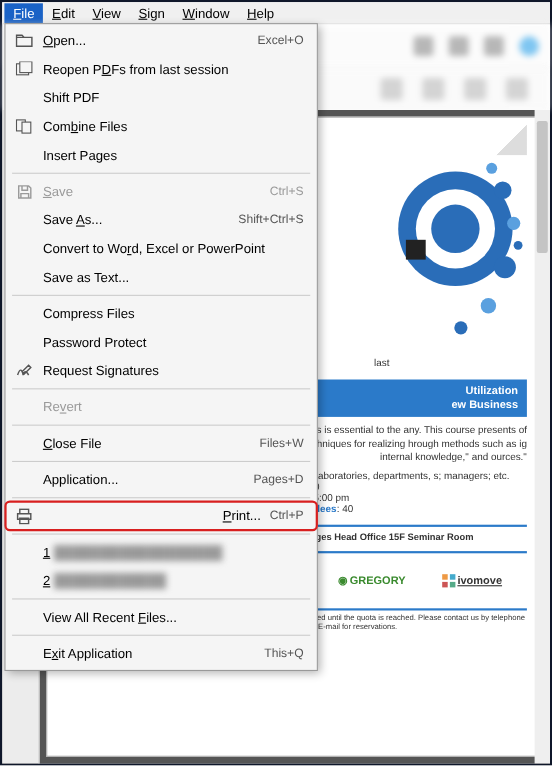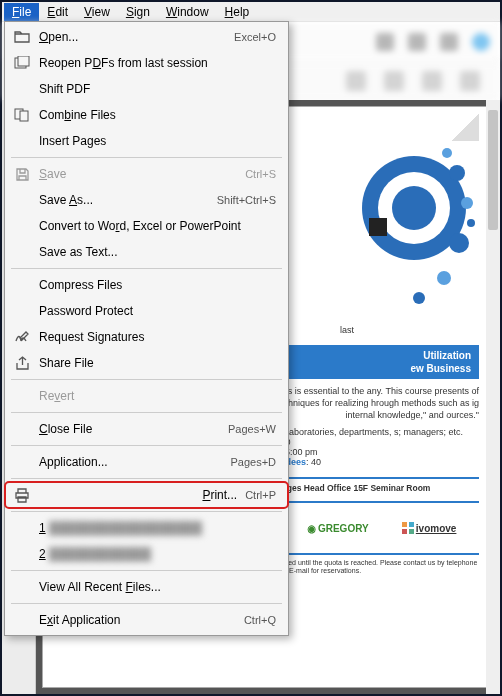--- a/index.html
+++ b/index.html
@@ -152,38 +152,30 @@
         <span class="lab">Password Protect</span>
     </div>
     <div class="mi">
       <span class="ic">
           <svg width="16" height="14" viewBox="0 0 16 14">
             <path fill="none" stroke="#555" stroke-width="1.3" d="M2 11c2-6 4-6 5 0 1-4 3-4 5 0 M12 2l2 2-6 6-2-2z"></path>
           </svg>
         </span>
       <span class="lab">Request Signatures</span>
     </div>
-    <div class="mi">
-      <span class="ic">
-          <svg width="15" height="15" viewBox="0 0 15 15">
-            <path fill="none" stroke="#555" stroke-width="1.3" d="M2 7v6h11V7 M7.5 1v8 M4 4l3.5-3L11 4"></path>
-          </svg>
-        </span>
-      <span class="lab">Share File</span>
-    </div>
     <div class="sep"></div>
     <div class="mi disabled">
       <span class="ic"></span>
       <span class="lab">Re<span class="u">v</span>ert</span>
     </div>
     <div class="sep"></div>
     <div class="mi">
       <span class="ic"></span>
       <span class="lab"><span class="u">C</span>lose File</span>
-      <span class="sc">Pages+W</span>
+      <span class="sc">Files+W</span>
     </div>
     <div class="sep"></div>
     <div class="mi">
       <span class="ic"></span>
       <span class="lab">Application...</span>
       <span class="sc">Pages+D</span>
     </div>
     <div class="sep"></div>
     <div class="mi highlight">
       <span class="ic">
@@ -205,21 +197,21 @@
     </div>
     <div class="sep"></div>
     <div class="mi">
       <span class="ic"></span>
       <span class="lab">View All Recent <span class="u">F</span>iles...</span>
     </div>
     <div class="sep"></div>
     <div class="mi">
       <span class="ic"></span>
       <span class="lab">E<span class="u">x</span>it Application</span>
-      <span class="sc">Ctrl+Q</span>
+      <span class="sc">This+Q</span>
     </div>
   </div>
 
   <div class="doc-area">
     <div class="sidestrip"></div>
     <div class="page">
       <div class="graphic">
         <div class="fold"></div>
         <svg width="120" height="210" viewBox="0 0 120 210">
           <circle cx="55" cy="95" r="52" fill="#2a6db8"></circle>

